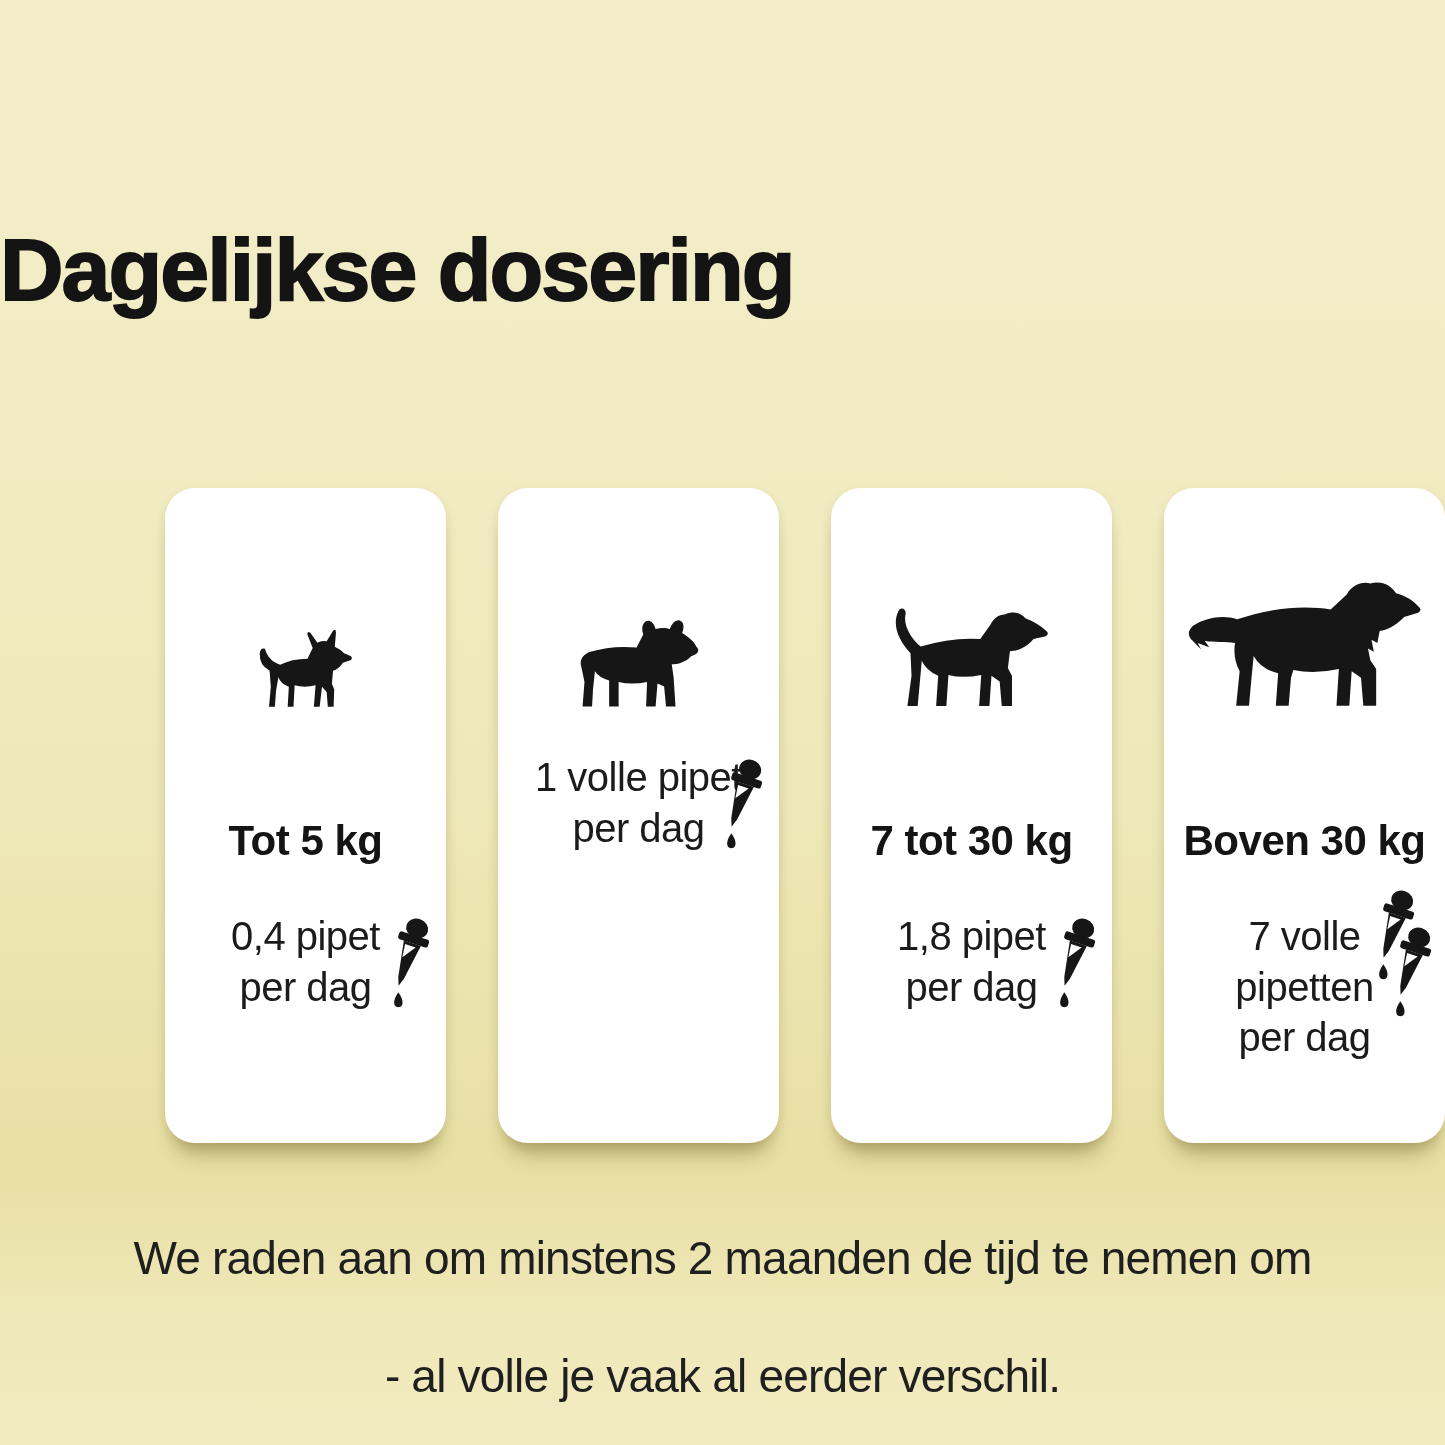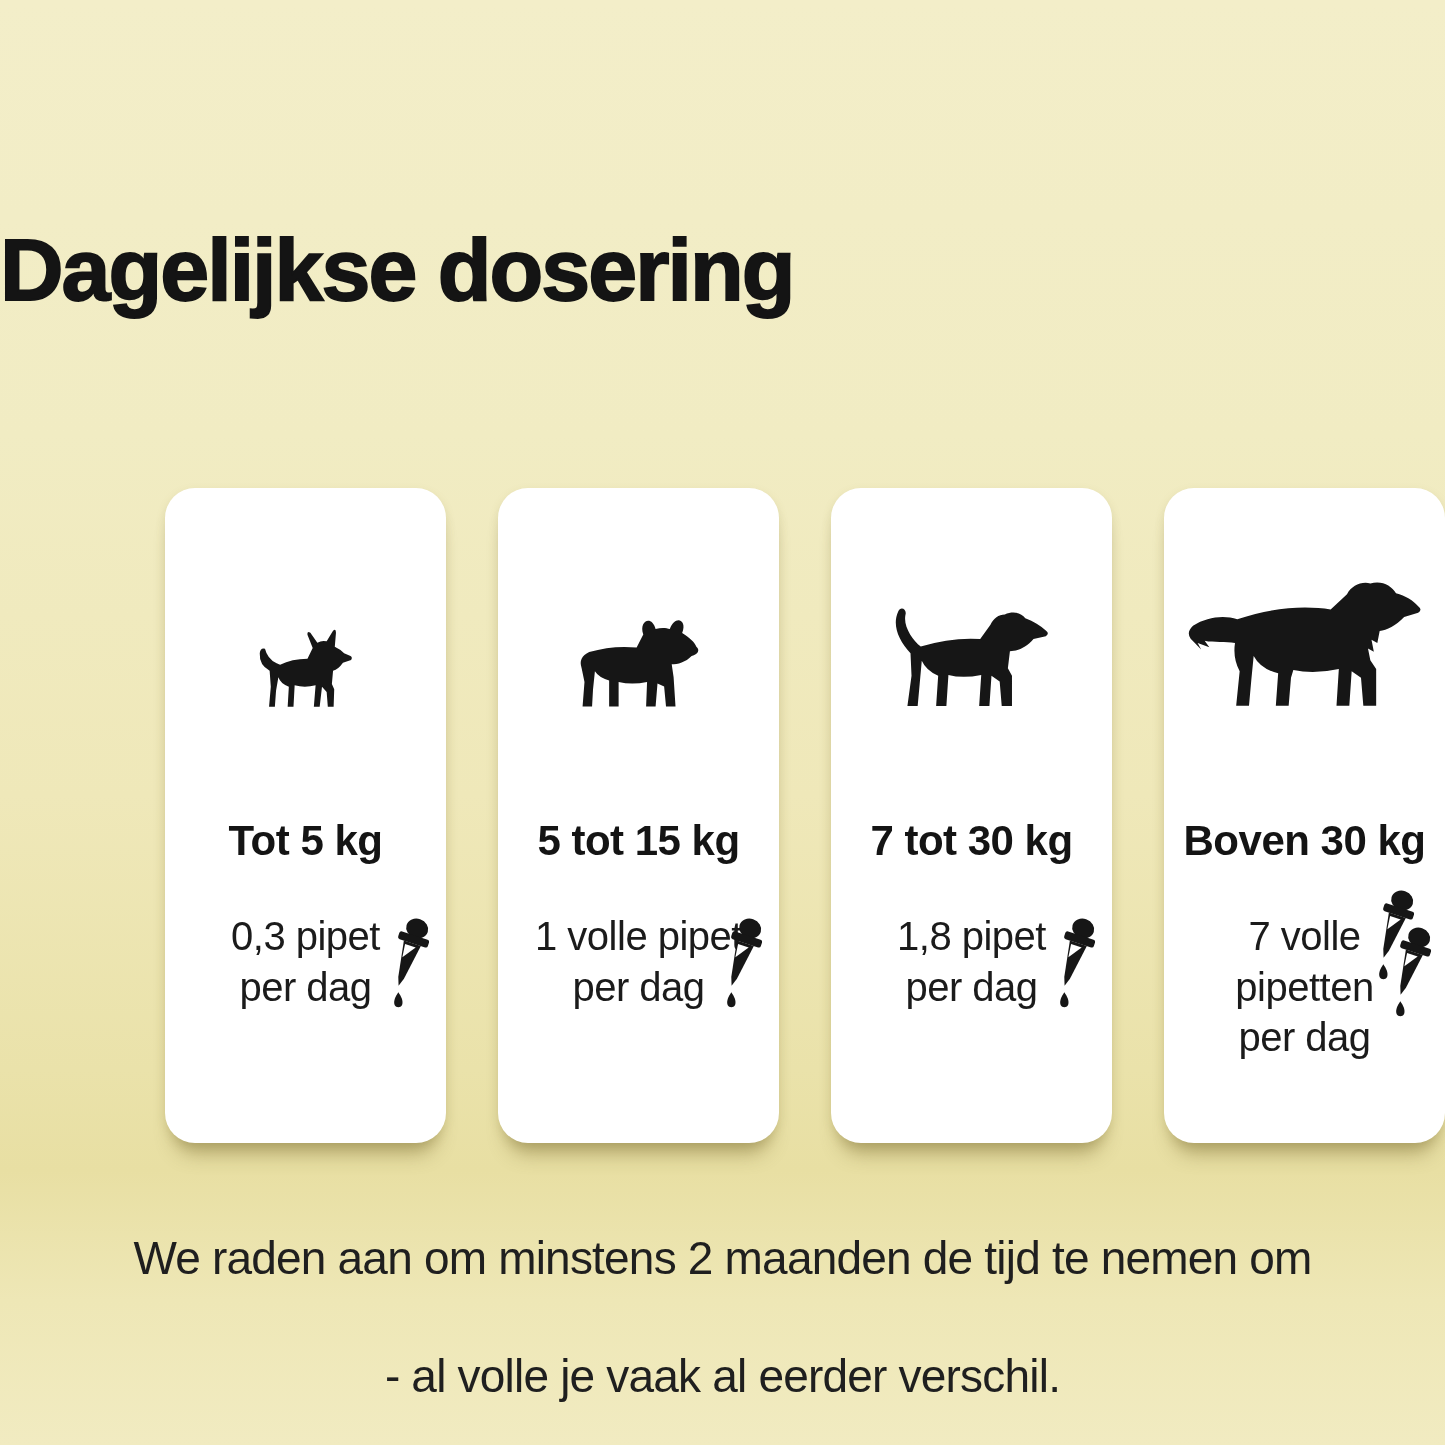--- a/index.html
+++ b/index.html
@@ -69,21 +69,21 @@
 
     <section class="card">
       <div class="dog-area">
         <svg width="96" height="80" viewBox="10 0 165 120" preserveAspectRatio="none" fill="#161616" aria-hidden="true">
           <path d="M30,64 Q12,56 13,38 Q14,29 22,31 Q26,46 42,53 L48,55 Q68,46 95,46 L104,30 L95,10 Q94,4 100,7 L112,22 Q120,18 128,20 L139,4 Q144,0 144,7 L142,28 Q152,32 158,38 L169,42 Q173,44 170,48 L156,52 Q148,62 139,64 L137,84 L141,92 L140,118 L130,118 L128,96 L120,88 L116,118 L106,118 L109,86 Q90,90 73,86 L71,118 L61,118 L63,88 Q49,84 45,74 L41,94 L39,118 L29,118 L32,88 Z"></path>
         </svg>
       </div>
       <h2 class="weight">Tot 5 kg</h2>
       <div class="dose-row">
         <div class="dose-text">
-          <div>0,3 pipet</div>
+          <div>0,4 pipet</div>
           <div>per dag</div>
         </div>
         <div class="pip-holder">
           <svg class="pip" viewBox="0 0 70 135" fill="#161616" aria-hidden="true">
             <g transform="rotate(18 35 55)">
               <ellipse cx="35" cy="15" rx="15" ry="13"></ellipse>
               <rect x="14" y="25" width="42" height="11" rx="3"></rect>
               <path d="M23,36 L47,36 L39,85 L35,96 L31,85 Z"></path>
               <path d="M26,40 L41,40 L28,58 Z" fill="#ffffff"></path>
             </g>
@@ -92,21 +92,20 @@
         </div>
       </div>
     </section>
 
     <section class="card">
       <div class="dog-area">
         <svg width="128" height="95" viewBox="25 -4 135 124" preserveAspectRatio="none" fill="#161616" aria-hidden="true">
           <path d="M32,68 Q28,54 40,47 Q64,38 90,41 L97,24 C92,6 106,-2 110,17 C115,15 121,15 125,17 C130,-2 144,4 138,22 C146,28 151,34 153,40 C157,44 155,50 148,52 C142,60 133,63 127,63 L129,80 L131,118 L121,118 L119,92 L112,88 L110,118 L100,118 L101,86 Q85,90 71,86 L71,118 L61,118 L61,84 Q50,80 46,72 L44,96 L43,118 L33,118 L35,86 Z"></path>
         </svg>
       </div>
-      <h2 class="weight">5 tot 15 kg</h2>
       <div class="dose-row">
         <div class="dose-text">
           <div>1 volle pipet</div>
           <div>per dag</div>
         </div>
         <div class="pip-holder">
           <svg class="pip" viewBox="0 0 70 135" fill="#161616" aria-hidden="true">
             <g transform="rotate(18 35 55)">
               <ellipse cx="35" cy="15" rx="15" ry="13"></ellipse>
               <rect x="14" y="25" width="42" height="11" rx="3"></rect>

